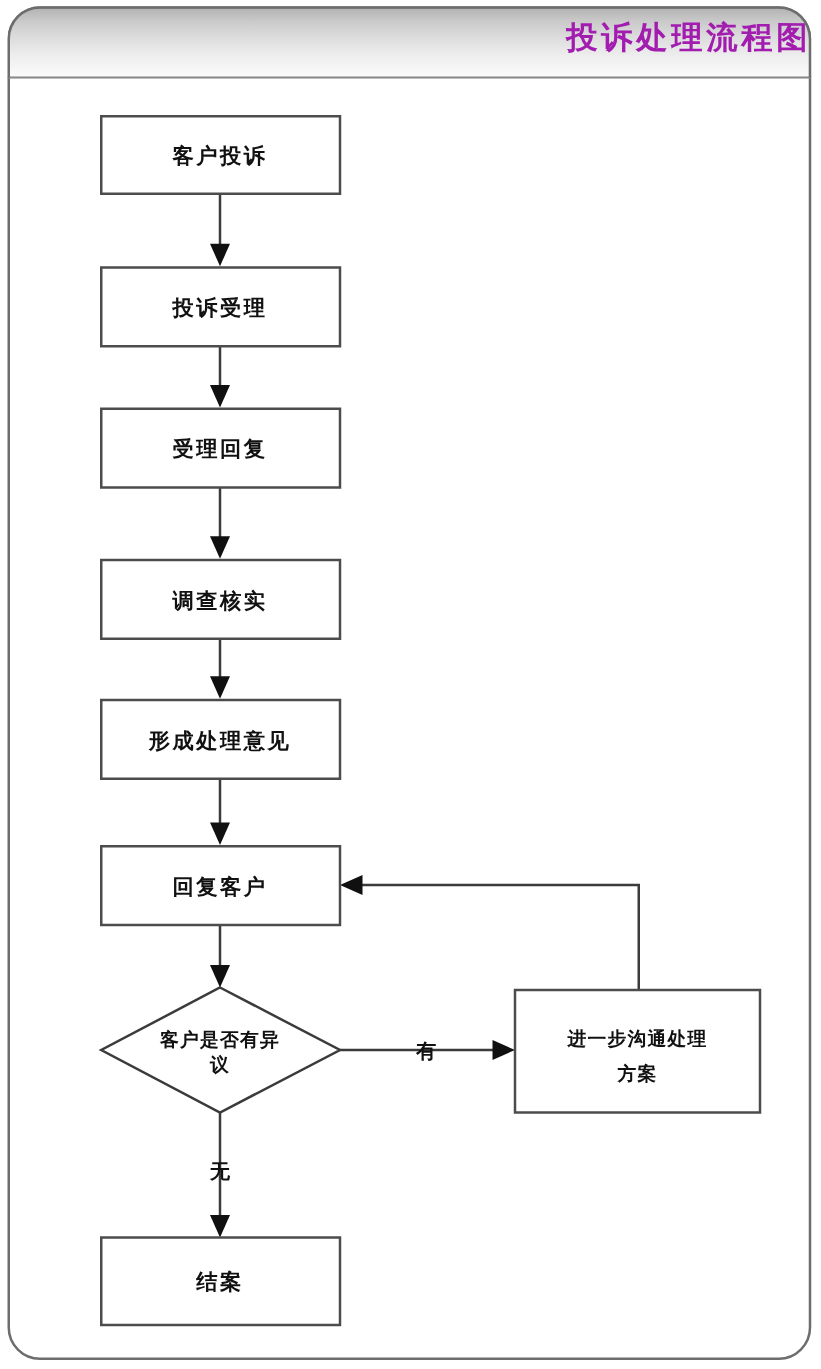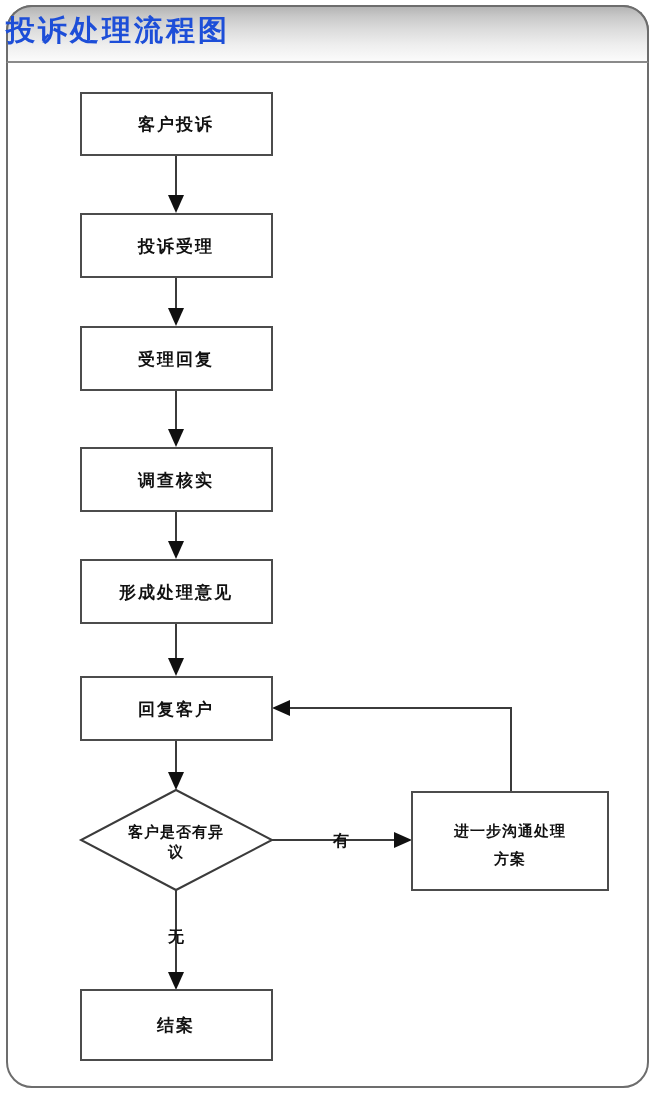--- a/index.html
+++ b/index.html
@@ -48,25 +48,25 @@
                 #c9c9c9 18%,
                 #dcdcdc 42%,
                 #eeeeee 70%,
                 #fbfbfb 100%);
   }
   .title {
     position: absolute;
     left: 6px;
     top: 12px;
     width: 643px;
-    text-align: left;
-    font-size: 29px;
+    text-align: right;
+    font-size: 25px;
     font-weight: bold;
     letter-spacing: 3px;
-    color: #1d4ed8;
+    color: #a21caf;
     line-height: 36px;
     white-space: nowrap;
   }
 
   
   #canvas {
     position: absolute;
     left: 0;
     top: 0;
     width: 657px;

